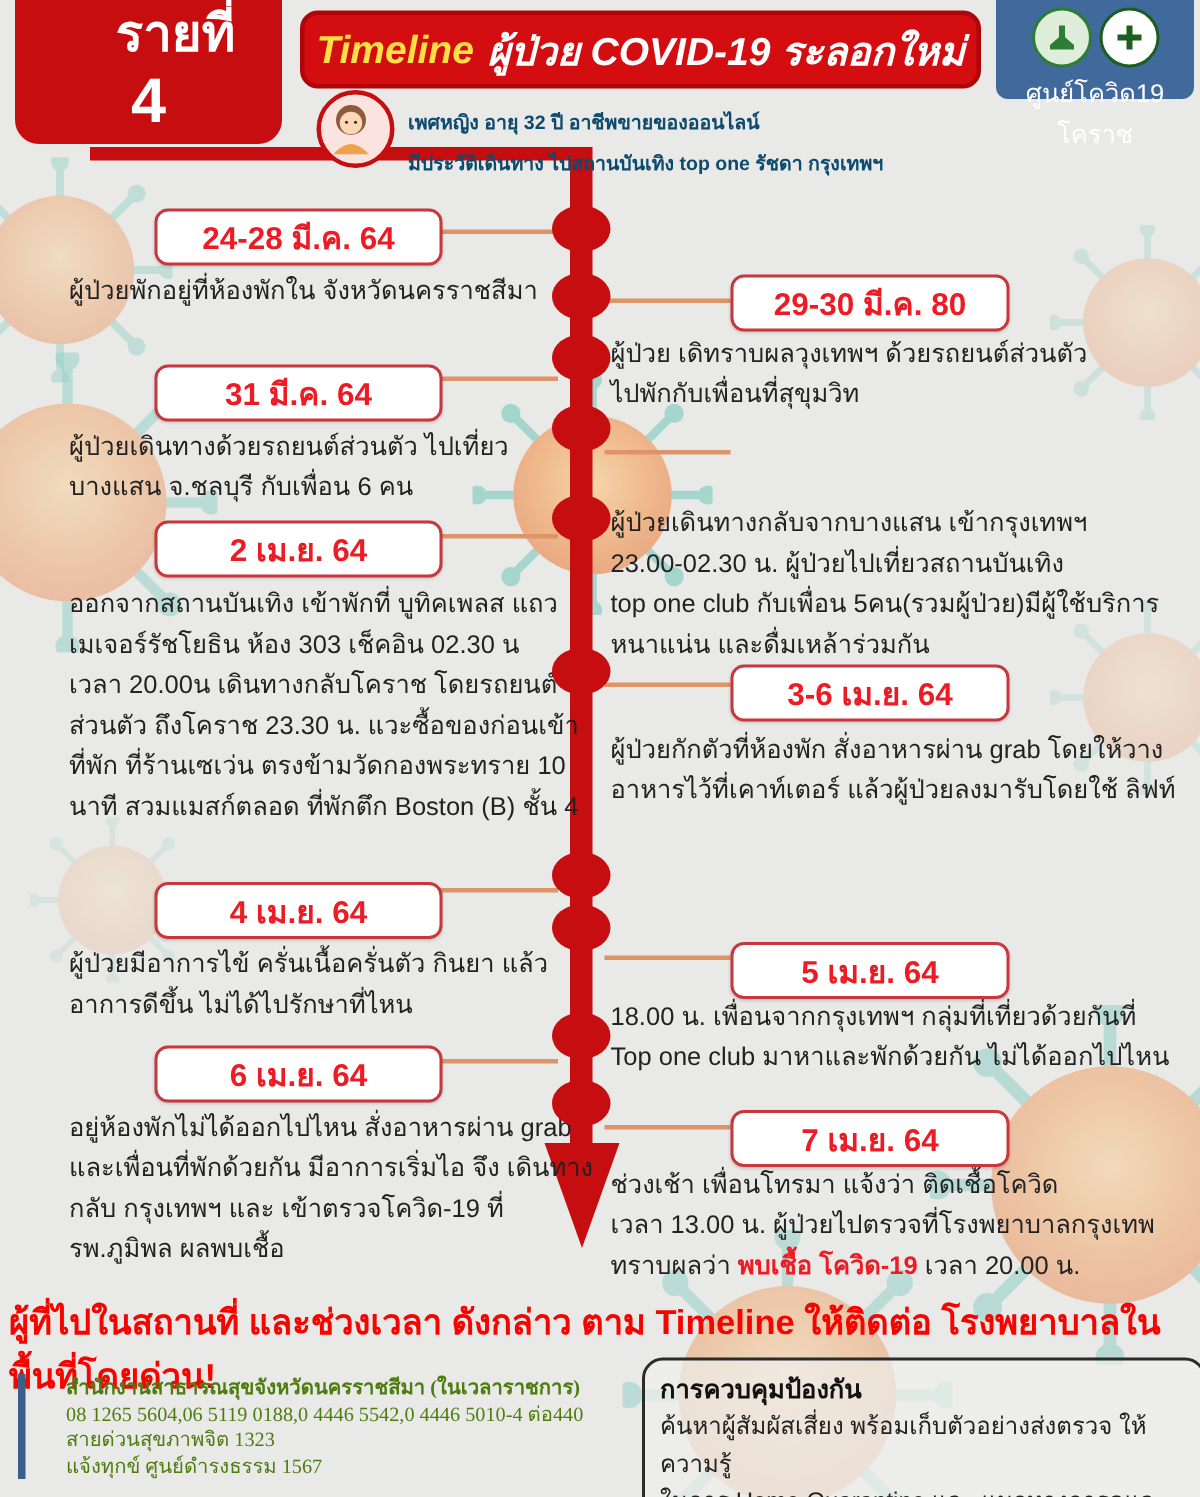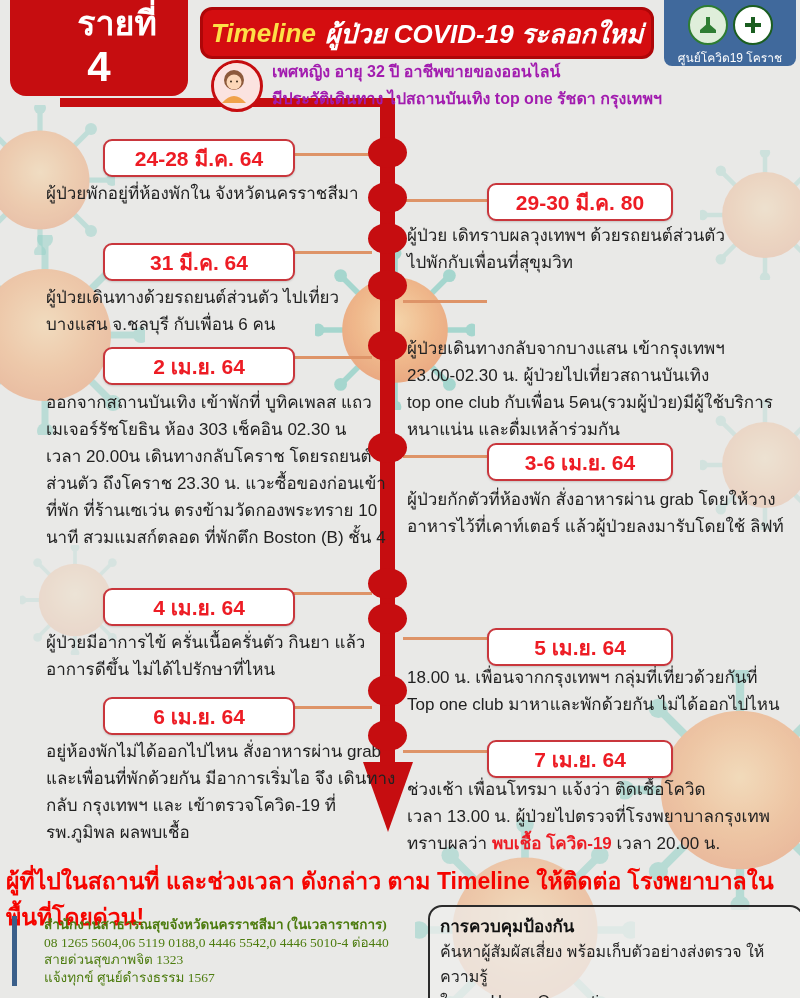--- a/index.html
+++ b/index.html
@@ -15,25 +15,25 @@
           border:3px solid #ae0608;border-radius:12px;display:flex;align-items:center;
           justify-content:center;gap:9px;font-style:italic;font-weight:bold;font-size:26px;z-index:4;}
   .t-yellow{color:#fde047;}
   .t-white{color:#fff;}
   .org-badge{position:absolute;left:664px;top:0;width:132px;height:66px;background:#40699c;
              border-radius:0 0 8px 8px;z-index:4;}
   .logos{display:flex;justify-content:center;gap:5px;padding-top:5px;}
   .logo{width:36px;height:36px;border-radius:50%;display:flex;align-items:center;justify-content:center;}
   .logo1{background:#dfeeda;border:2px solid #2e7d32;}
   .logo2{background:#ffffff;border:2px solid #1b5e20;}
-  .org-caption{font-size:12px;color:#fff;text-align:center;margin-top:3px;}
+  .org-caption{font-size:17px;color:#fff;text-align:center;margin-top:3px;}
   .avatar{position:absolute;left:211px;top:60px;width:46px;height:46px;border-radius:50%;
           border:3px solid #c60d10;background:#fbe3e0;overflow:hidden;z-index:4;}
-  .patient-info{position:absolute;left:272px;top:58px;width:520px;font-weight:bold;
-                font-size:16px;line-height:27px;color:#a21caf;z-index:4;}
+  .patient-info{position:absolute;left:272px;top:68px;width:520px;font-weight:bold;
+                font-size:13px;line-height:27px;color:#0c4a6e;z-index:4;}
   
   .h-connector{position:absolute;left:60px;top:98px;width:334px;height:9px;background:#c60d10;z-index:2;}
   .v-line{position:absolute;left:380px;top:98px;width:15px;height:668px;background:#c60d10;z-index:2;}
   .arrow-head{position:absolute;left:363px;top:762px;width:0;height:0;z-index:2;
               border-left:25px solid transparent;border-right:25px solid transparent;
               border-top:70px solid #c60d10;}
   .dot{position:absolute;left:368px;width:39px;height:31px;border-radius:50%;background:#c60d10;z-index:3;}
   .conn{position:absolute;height:3px;background:#de9468;z-index:1;}
   .conn.l{left:291px;width:81px;}
   .conn.r{left:403px;width:84px;}

